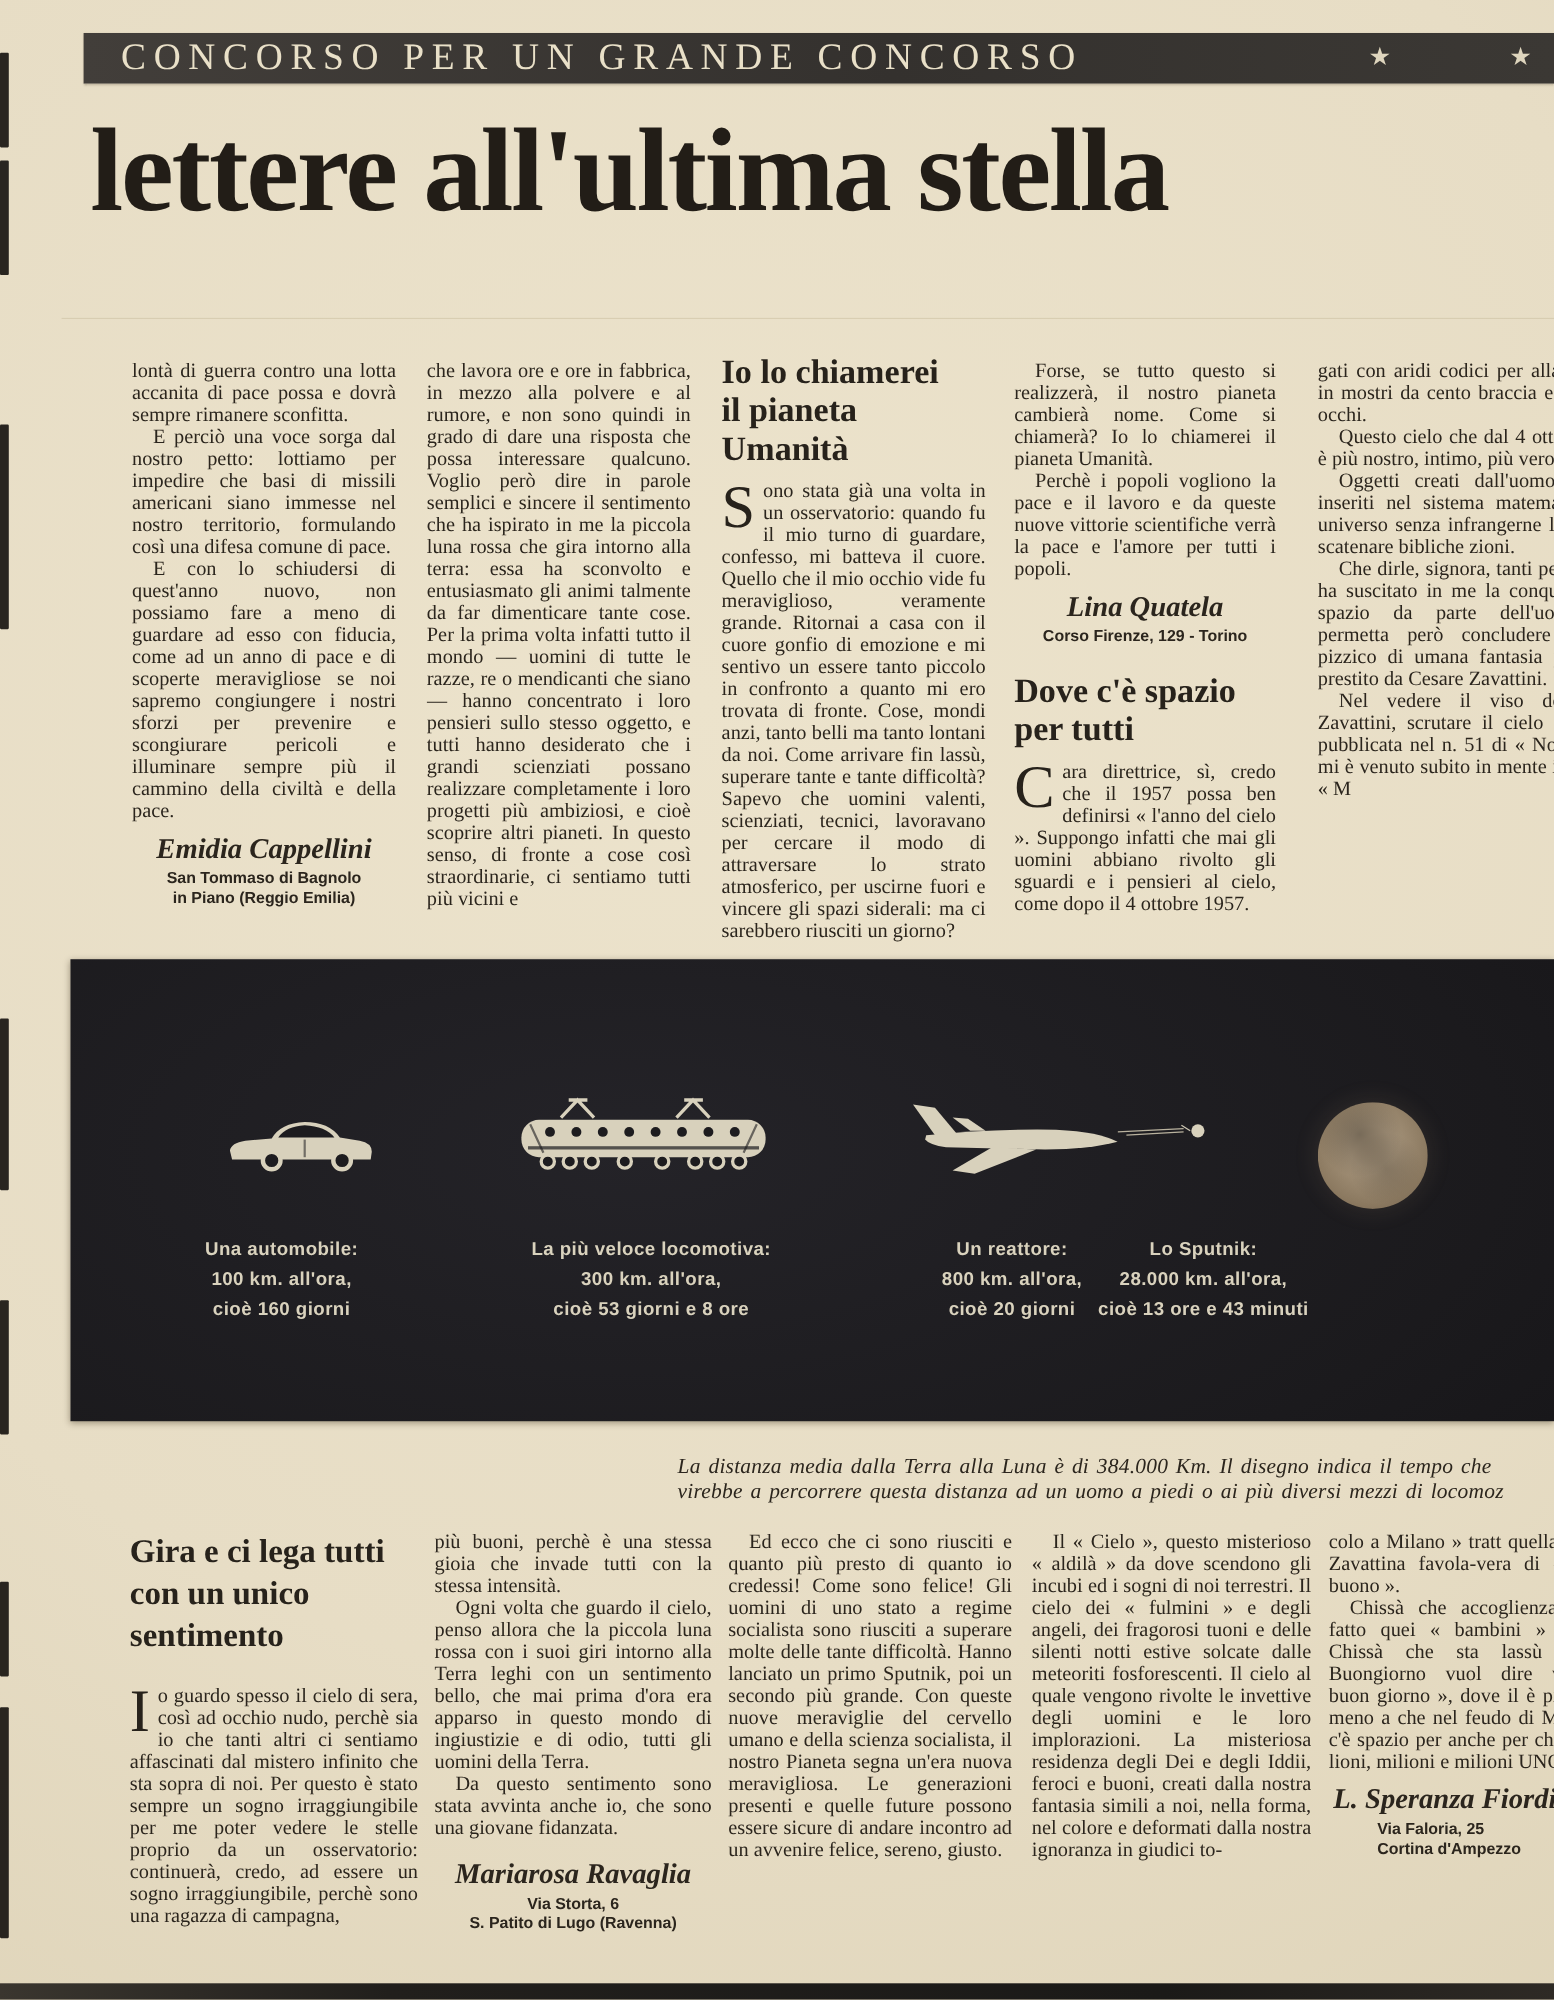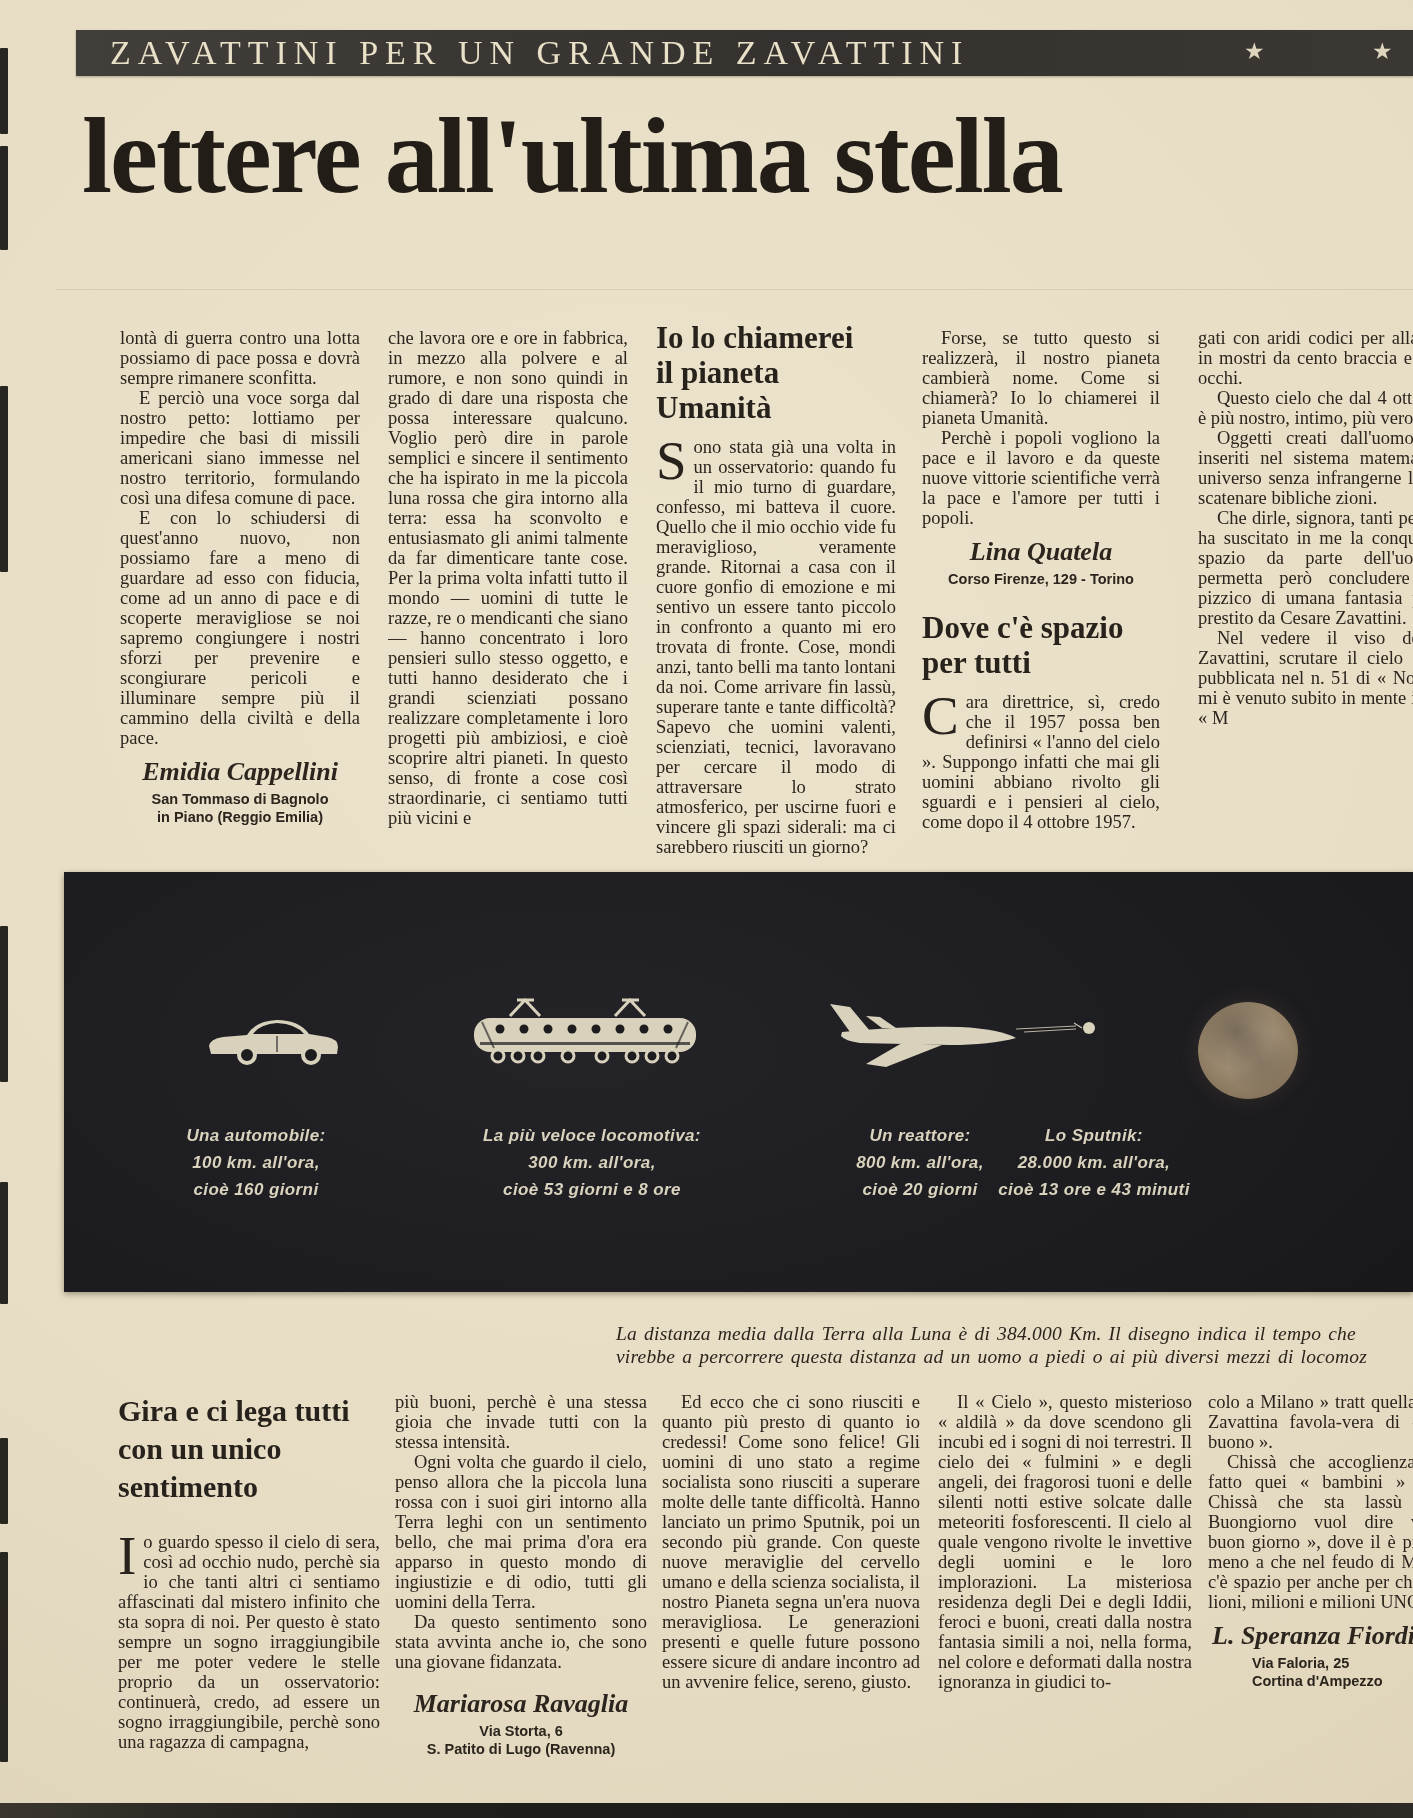--- a/index.html
+++ b/index.html
@@ -23,21 +23,21 @@
   .clipv{max-height:544px;overflow:hidden;}
   .subhead{font-size:31px;line-height:35px;font-weight:bold;margin:0 0 12px;white-space:pre-line;text-align:left;color:#27221b;font-family:"Liberation Serif",serif;}
   .mt{margin-top:22px;}
   .sig{font-size:26px;font-weight:bold;font-style:italic;text-align:center;margin-top:10px;line-height:1.1;}
   .addr{font-family:"Liberation Sans",sans-serif;font-size:14.5px;font-weight:bold;text-align:center;line-height:1.3;white-space:pre-line;margin-top:3px;}
   .dropcap{float:left;font-size:55px;line-height:42px;padding:3px 7px 0 0;color:#27221b;}
   .panel{position:absolute;left:64px;top:872px;width:1349px;height:420px;
     background:radial-gradient(90% 130% at 38% 42%, #242328 0%, #1b1a1d 65%, #151417 100%);
     box-shadow:0 2px 6px rgba(40,30,10,.4);}
   .pcap{position:absolute;font-family:"Liberation Sans",sans-serif;font-weight:bold;font-size:17px;line-height:27px;
-    color:#d9d2bd;text-align:center;white-space:pre-line;letter-spacing:.4px;font-style:italic;}
+    color:#d9d2bd;text-align:center;white-space:pre-line;letter-spacing:.4px;}
   .picon{position:absolute;}
   .moon{position:absolute;left:1134px;top:130px;width:100px;height:97px;border-radius:50%;
     background:
       radial-gradient(circle at 38% 30%, rgba(0,0,0,.28), transparent 42%),
       radial-gradient(circle at 62% 62%, rgba(0,0,0,.18), transparent 38%),
       radial-gradient(circle at 48% 42%, #a6947b 25%, #8b7960 68%, #6a5b49 100%);
     filter:blur(.4px);box-shadow:0 0 20px 3px rgba(170,150,115,.12);}
   .photo-caption{position:absolute;left:616px;top:1322px;width:900px;font-style:italic;
     font-size:19.5px;line-height:23px;white-space:pre;color:#2b251d;letter-spacing:.2px;word-spacing:2px;}
   .bottom-strip{position:absolute;left:0;bottom:0;width:100%;height:15px;
@@ -50,30 +50,30 @@
 
   <div class="edge-mark" style="top:48px;height:86px"></div>
   <div class="edge-mark" style="top:146px;height:104px"></div>
   <div class="edge-mark" style="top:386px;height:186px"></div>
   <div class="edge-mark" style="top:926px;height:156px"></div>
   <div class="edge-mark" style="top:1182px;height:122px"></div>
   <div class="edge-mark" style="top:1438px;height:86px"></div>
   <div class="edge-mark" style="top:1552px;height:210px"></div>
 
   <div class="banner">
-    <span class="banner-title">ZAVATTINI PER UN GRANDE ZAVATTINI</span>
+    <span class="banner-title">CONCORSO PER UN GRANDE CONCORSO</span>
     <span class="star s1">★</span>
     <span class="star s2">★</span>
   </div>
 
   <h1 class="headline">lettere all'ultima stella</h1>
   <div class="rule"></div>
 
   <div class="col clipv" style="left:120px;top:328px;width:240px">
-    <p>lontà di guerra contro una lotta possiamo di pace possa e dovrà sempre rimanere sconfitta.</p>
+    <p>lontà di guerra contro una lotta accanita di pace possa e dovrà sempre rimanere sconfitta.</p>
     <p class="ind">E perciò una voce sorga dal nostro petto: lottiamo per impedire che basi di missili americani siano immesse nel nostro territorio, formulando così una difesa comune di pace.</p>
     <p class="ind">E con lo schiudersi di quest'anno nuovo, non possiamo fare a meno di guardare ad esso con fiducia, come ad un anno di pace e di scoperte meravigliose se noi sapremo congiungere i nostri sforzi per prevenire e scongiurare pericoli e illuminare sempre più il cammino della civiltà e della pace.</p>
     <div class="sig">Emidia Cappellini</div>
     <div class="addr">San Tommaso di Bagnolo
 in Piano (Reggio Emilia)</div>
   </div>
 
   <div class="col clipv" style="left:388px;top:328px;width:240px">
     <p>che lavora ore e ore in fabbrica, in mezzo alla polvere e al rumore, e non sono quindi in grado di dare una risposta che possa interessare qualcuno. Voglio però dire in parole semplici e sincere il sentimento che ha ispirato in me la piccola luna rossa che gira intorno alla terra: essa ha sconvolto e entusiasmato gli animi talmente da far dimenticare tante cose. Per la prima volta infatti tutto il mondo — uomini di tutte le razze, re o mendicanti che siano — hanno concentrato i loro pensieri sullo stesso oggetto, e tutti hanno desiderato che i grandi scienziati possano realizzare completamente i loro progetti più ambiziosi, e cioè scoprire altri pianeti. In questo senso, di fronte a cose così straordinarie, ci sentiamo tutti più vicini e</p>
   </div>

